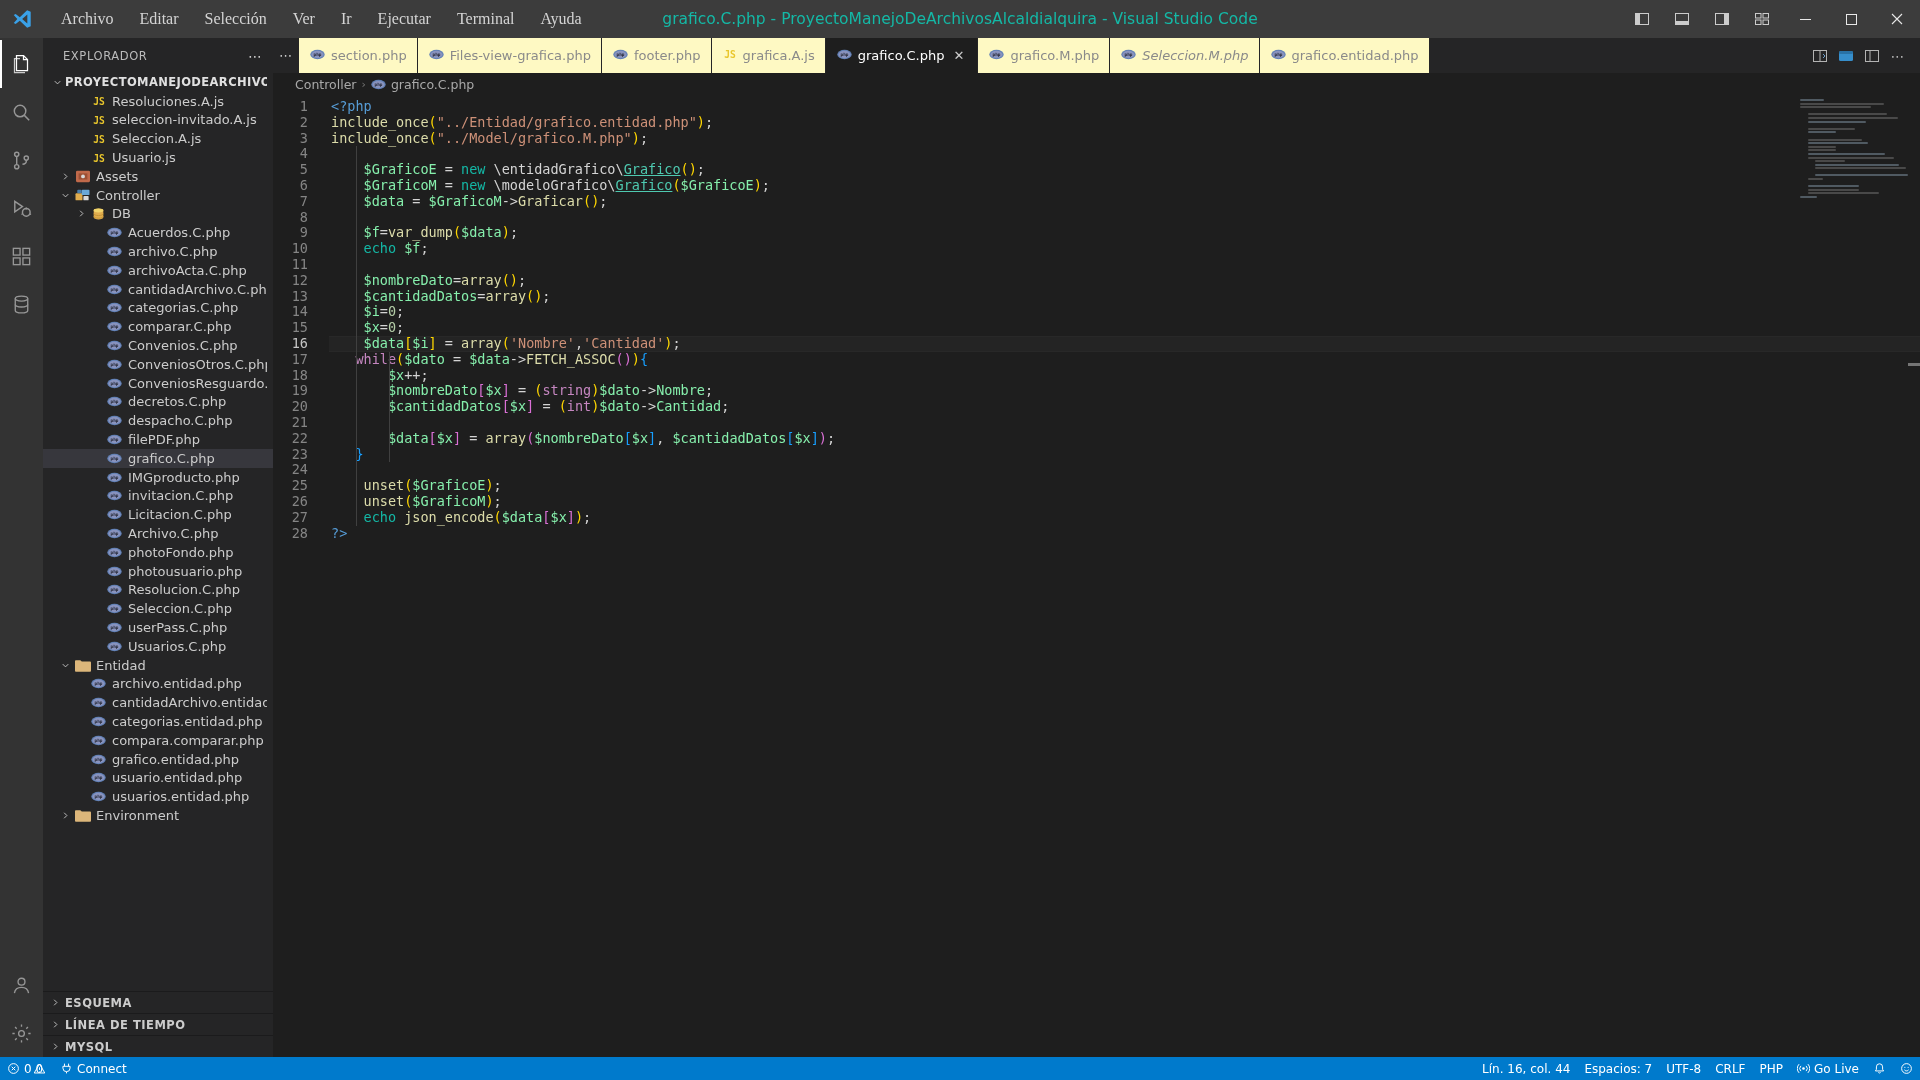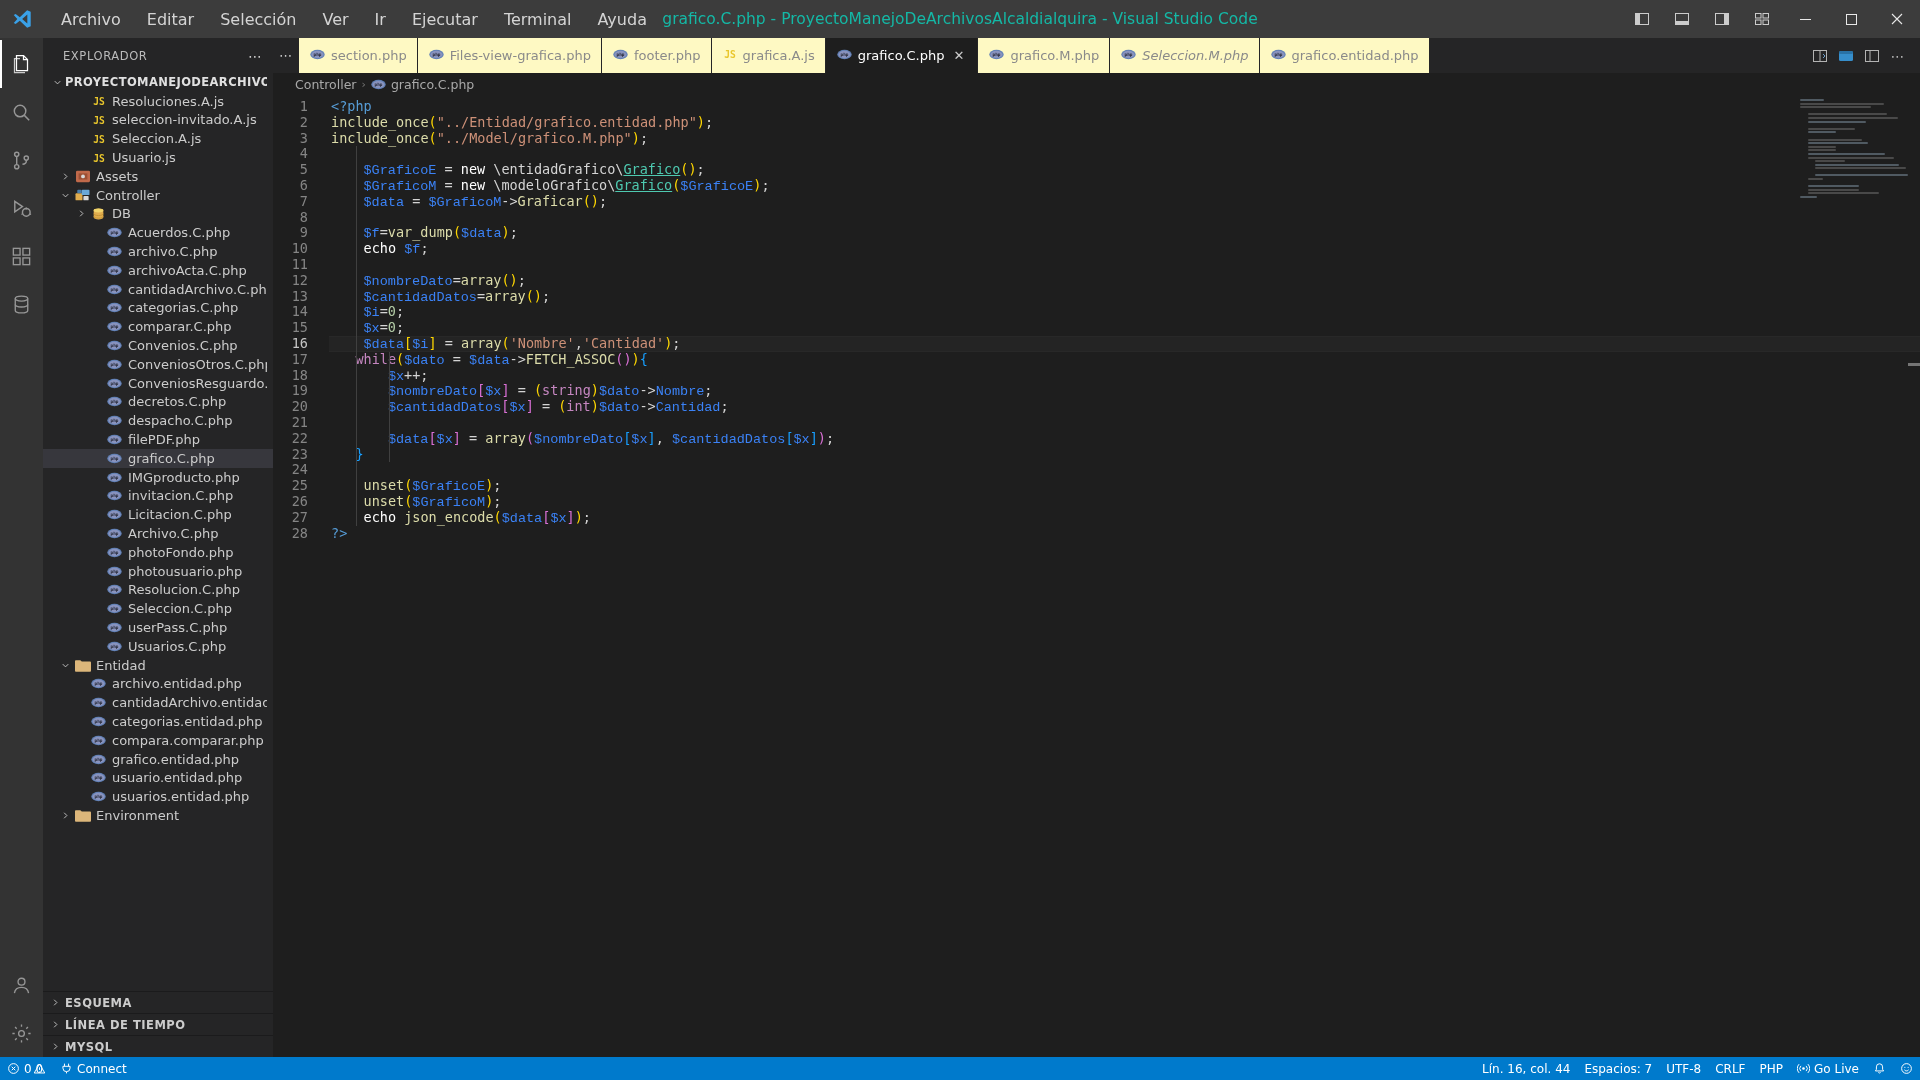--- a/index.html
+++ b/index.html
@@ -12,21 +12,21 @@
   }
   #app { width: 1920px; height: 1080px; display: flex; flex-direction: column; background:#1e1e1e; }
 
   
   .titlebar {
     height: 38px; min-height:38px; background: #3c3c3c; display: flex; align-items: center;
     color: #cccccc; font-size: 15px; position: relative;
   }
   .vslogo { width: 44px; display:flex; align-items:center; justify-content:center; }
   .vslogo svg { display:block; }
-  .menu { display: flex; align-items: flex-start; gap: 0px; margin-left: 4px; }
+  .menu { display: flex; align-items: flex-start; gap: 0px; margin-left: 4px; font-family: Liberation Serif, serif; }
   .menu-item { padding: 4px 13px; font-size: 16px; color: #d4d4d4; cursor: default; white-space:nowrap; }
   .win-title {
     position: absolute; left: 0; right: 0; text-align: center; font-size: 15.5px; color: #14b8a6;
     pointer-events: none;
   }
   .title-right { margin-left: auto; display: flex; align-items: center; z-index:3; }
   .layout-ico { width: 40px; height: 38px; display: flex; align-items: center; justify-content: center; }
   .wbtn { width: 46px; height: 38px; display:flex; align-items:center; justify-content:center; color:#e0e0e0; font-size:16px;}
 
   
@@ -110,23 +110,23 @@
     font-size: 13.5px; line-height: 15.8px; padding-top: 4px; color: #d4d4d4;
     white-space: pre; position: relative; min-width:0;
   }
   .cline { height: 15.8px; position: relative; padding-left: 2px; }
   .cline.cur { background: #ffffff07; box-shadow: inset 0 1px 0 #282828, inset 0 -1px 0 #282828; }
   .guide { position:absolute; width:1px; background:#404040; }
 
   .tok-tag   { color: #569cd6; }
   .tok-fn    { color: #dcdcaa; }
   .tok-str   { color: #ce9178; }
-  .tok-var   { color: #3b82f6; font-family: Liberation Mono, monospace; }
+  .tok-var   { color: #86efac; }
   .tok-kw    { color: #c586c0; }
-  .tok-kw2   { color: #ffffff; }
+  .tok-kw2   { color: #14b8a6; }
   .tok-cls   { color: #4ec9b0; text-decoration: underline; }
   .tok-punct { color: #d4d4d4; }
   .tok-par1  { color: #ffd700; }
   .tok-par2  { color: #da70d6; }
   .tok-par3  { color: #179fff; }
   .tok-num   { color: #b5cea8; }
   .tok-op    { color: #d4d4d4; }
 
   .minimap {
     position: absolute; right: 12px; top: 4px; width: 108px; height: 120px; opacity: .55;

